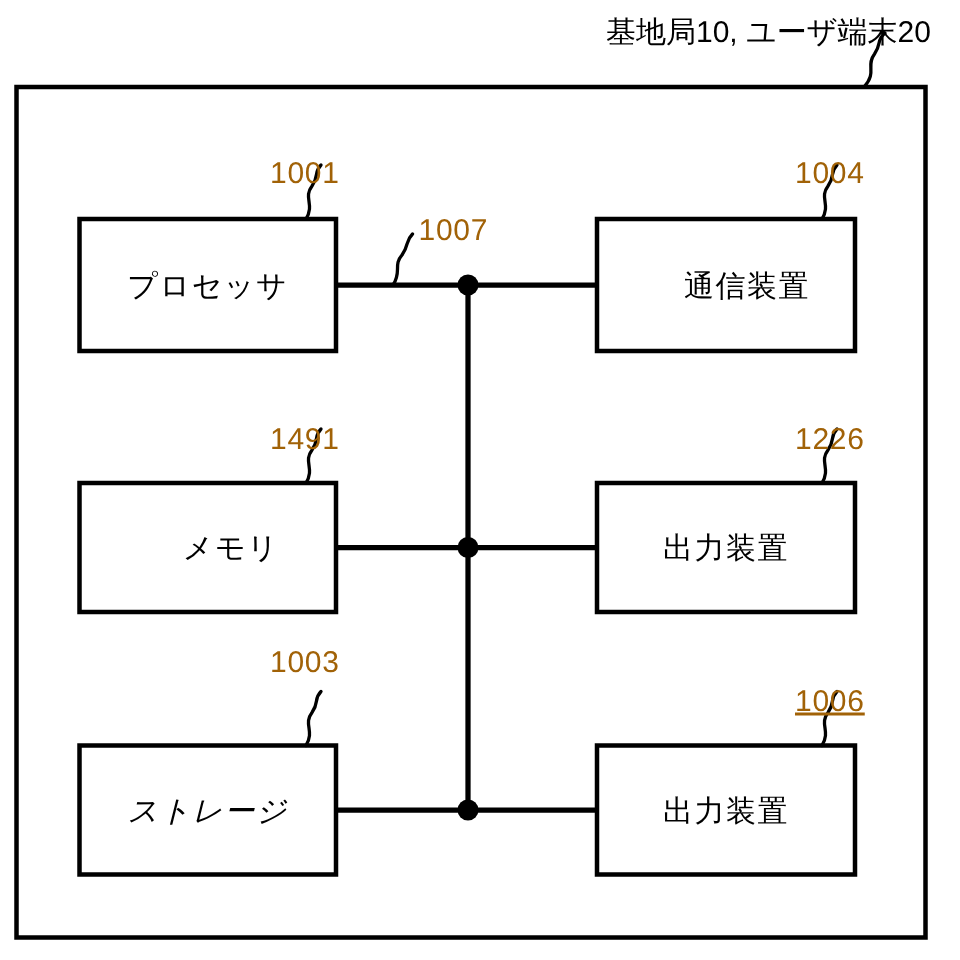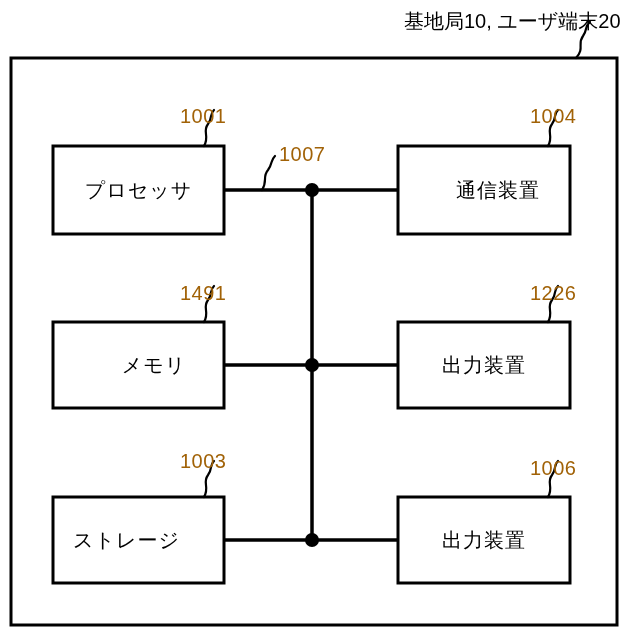--- a/index.html
+++ b/index.html
@@ -94,24 +94,24 @@
     <circle cx="312" cy="365" r="7" fill="#000000"></circle>
     <circle cx="312" cy="540" r="7" fill="#000000"></circle>
   </svg>
 
   <div class="fig-title" style="left:404px; top:8px;">基地局10, ユーザ端末20</div>
 
   <div class="ref-num" style="left:180px; top:105px;">1001</div>
   <div class="ref-num" style="left:530px; top:105px;">1004</div>
   <div class="ref-num" style="left:180px; top:282px;">1491</div>
   <div class="ref-num" style="left:530px; top:282px;">1226</div>
-  <div class="ref-num" style="left:180px; top:450px;">1003</div>
-  <div class="ref-num" style="left:530px; top:457px;">1006</div>
+  <div class="ref-num" style="left:180px; top:431px;">1003</div>
+  <div class="ref-num" style="left:530px; top:457px;text-decoration:underline;">1006</div>
   <div class="ref-num" style="left:267px; top:143px;margin-left:12px;">1007</div>
 
   <div class="box-label" style="left:53px; top:146px; width:171px; height:88px;">プロセッサ</div>
   <div class="box-label" style="left:398px; top:146px; width:200px; height:88px;">通信装置</div>
   <div class="box-label" style="left:53px; top:322px; width:202px; height:86px;">メモリ</div>
   <div class="box-label" style="left:398px; top:322px; width:172px; height:86px;">出力装置</div>
-  <div class="box-label" style="left:41px; top:497px; width:171px; height:86px;">ストレージ</div>
+  <div class="box-label" style="left:53px; top:497px; width:171px; height:86px;font-style:italic;">ストレージ</div>
   <div class="box-label" style="left:398px; top:497px; width:172px; height:86px;">出力装置</div>
 
 </div>
 
 </body></html>

